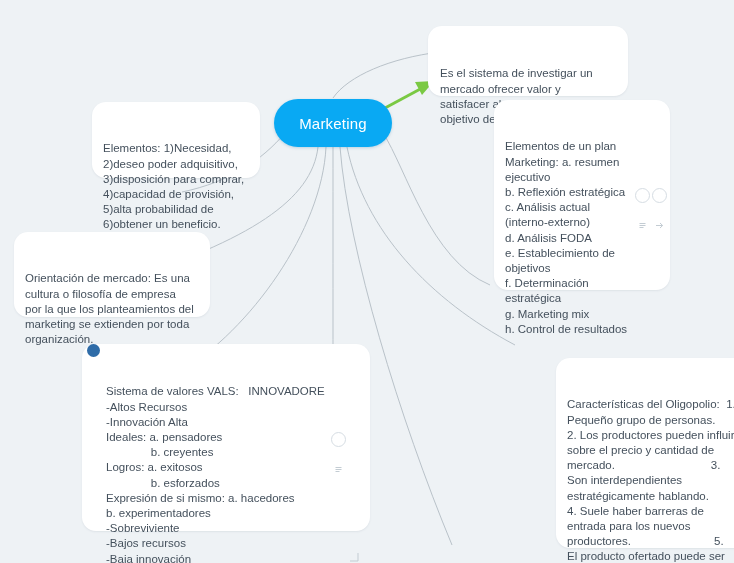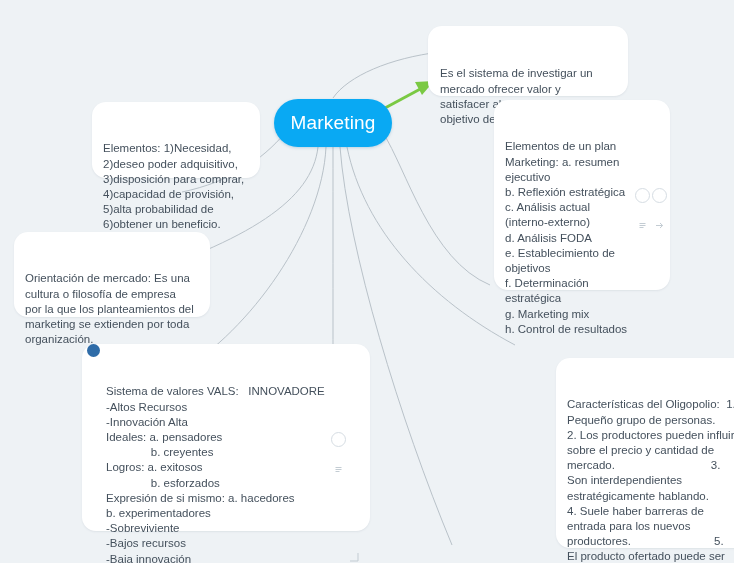--- a/index.html
+++ b/index.html
@@ -40,21 +40,21 @@
   }
   .node .node-text {
     display: block;
     white-space: pre-wrap;
   }
   .central-node {
     position: absolute;
     background: #09a9f3;
     border-radius: 26px;
     color: #ffffff;
-    font-size: 19px;
+    font-size: 15px;
     display: flex;
     align-items: center;
     justify-content: center;
     letter-spacing: 0.2px;
     box-shadow: 0 1px 3px rgba(40,120,170,0.25);
   }
   .icon-btn {
     position: absolute;
     width: 15px;
     height: 15px;

